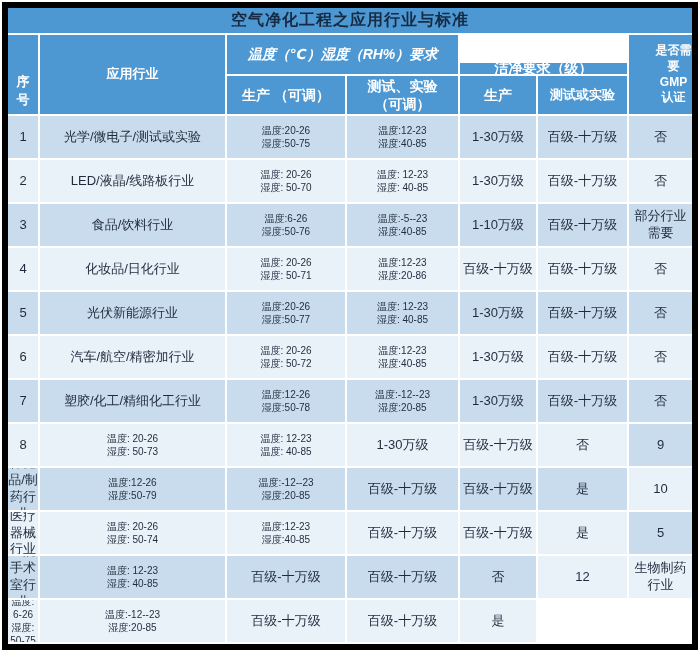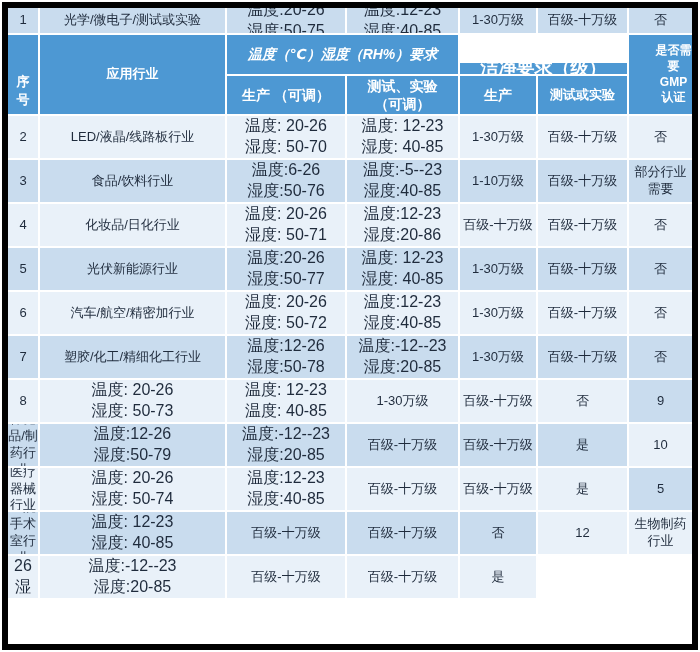--- a/index.html
+++ b/index.html
@@ -45,38 +45,39 @@
     background: var(--header-bg);
     color: var(--header-text);
     font-weight: bold; font-size: 13px;
   }
   .h-no       { grid-column: 1; grid-row: 2 / 4; }
   .h-no .stack{ width: 1em; word-break: break-all; line-height: 1.35; margin-top: 32px; }
   .h-industry { grid-column: 2; grid-row: 2 / 4; }
   .h-temp-grp { grid-column: 3 / 5; grid-row: 2; font-size: 14px; font-style: italic; }
   .h-temp-prod{ grid-column: 3; grid-row: 3; font-size: 14px; }
   .h-temp-test{ grid-column: 4; grid-row: 3; font-size: 14px; }
-  .h-clean-grp{ grid-column: 5 / 7; grid-row: 2; font-size: 18px; margin-top: 28px; }
+  .h-clean-grp{ grid-column: 5 / 7; grid-row: 2; font-size: 14px; margin-top: 28px; }
   .h-clean-prod{ grid-column: 5; grid-row: 3; font-size: 14px; }
   .h-clean-test{ grid-column: 6; grid-row: 3; font-size: 13px; }
   .h-gmp      { grid-column: 7; grid-row: 2 / 4; font-size: 12px; padding-left: 26px; }
   .data-cell {
     color: var(--cell-text);
     font-size: 13px;
   }
-  .data-cell.small { font-size: 16px; }
+  .data-cell.small { font-size: 10px; }
   .row-odd  { background: var(--row-odd); }
   .row-even { background: var(--row-even); }
   .two-line span { display: block; }
   .gmp-cell { padding: 0 3px; }
 </style>
 </head>
 <body>
 
 <div class="table">
+  <div class="cell title-cell">空气净化工程之应用行业与标准</div>
 
   <div class="cell hdr h-no">
     <div class="stack">序号</div>
   </div>
   <div class="cell hdr h-industry">应用行业</div>
   <div class="cell hdr h-temp-grp">温度（℃）湿度（RH%）要求</div>
   <div class="cell hdr h-temp-prod">生产 （可调）</div>
   <div class="cell hdr h-temp-test two-line">
     <span>测试、实验</span>
     <span>（可调）</span>

